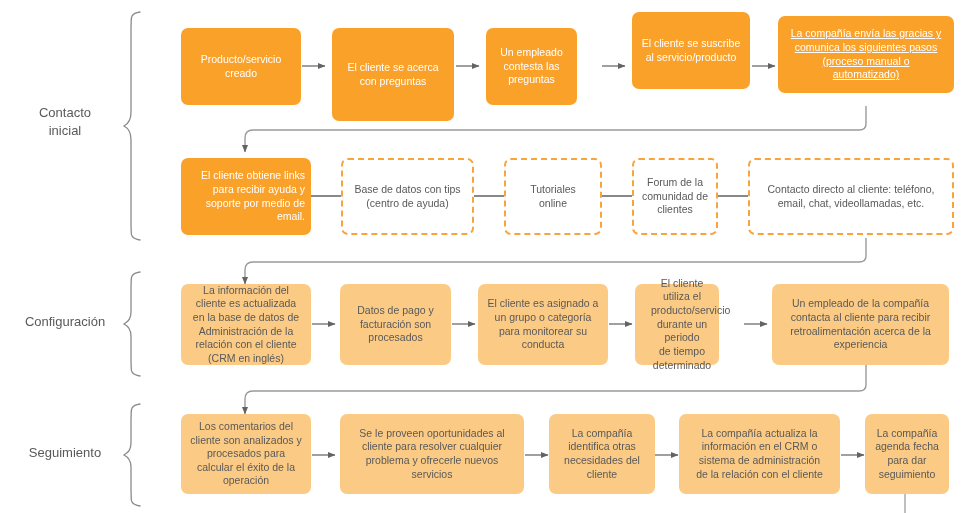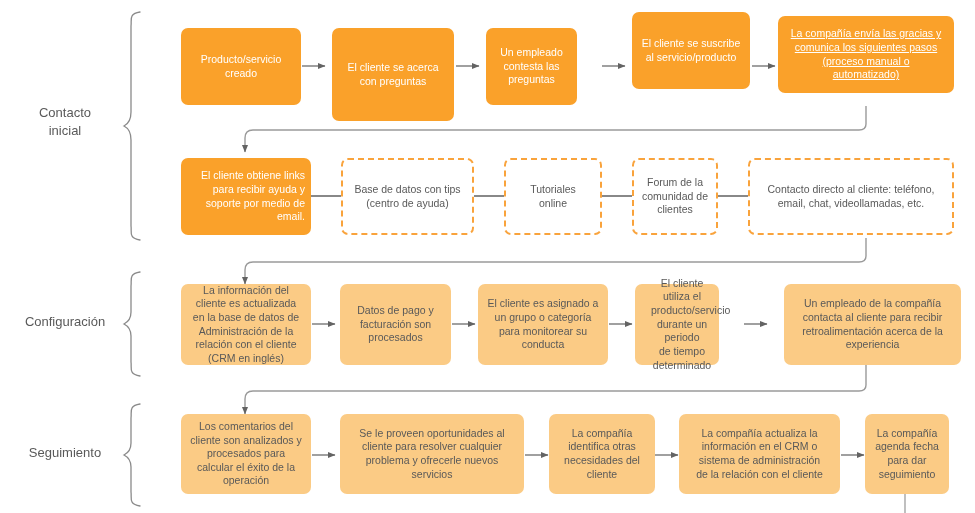--- a/index.html
+++ b/index.html
@@ -199,21 +199,21 @@
 para monitorear su
 conducta</span>
   </div>
   <div class="node solid-light" style="left:635px; top:284px; width:84px; height:81px;padding-left:16px;">
     <span>El cliente utiliza el
 producto/servicio
 durante un periodo
 de tiempo
 determinado</span>
   </div>
-  <div class="node solid-light" style="left:772px; top:284px; width:177px; height:81px;margin-left:12px;">
+  <div class="node solid-light" style="left:772px; top:284px; width:177px; height:81px;">
     <span>Un empleado de la  compañía
 contacta al cliente para recibir
 retroalimentación acerca de la
 experiencia</span>
   </div>
 
   <div class="node solid-light" style="left:181px; top:414px; width:130px; height:80px;">
     <span>Los comentarios del
 cliente son analizados y
 procesados para

